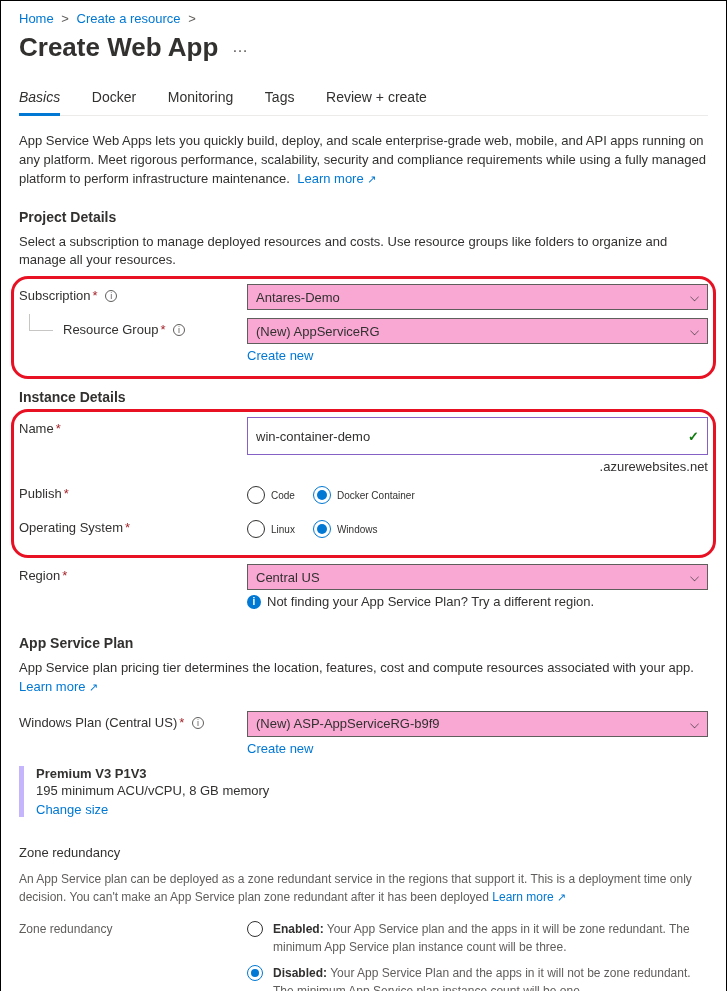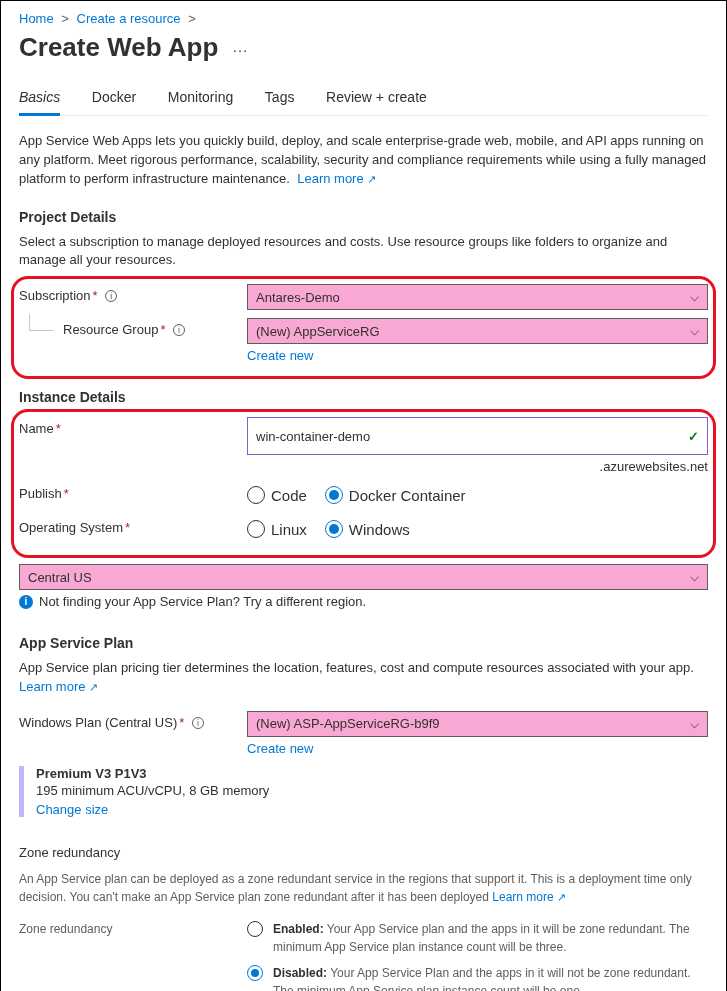--- a/index.html
+++ b/index.html
@@ -51,21 +51,21 @@
   .sub-link { font-size:13px; margin-top:4px; display:inline-block;}
   .url-suffix { text-align:right; font-size:13px; margin-top:4px; color:#323130;}
 
   .highlight-red { outline: 3px solid #e81123; outline-offset: 1px; padding:4px; margin:-4px; margin-bottom:4px;border-radius:13px;}
 
   .indent-tree { position:relative; padding-left:44px;}
   .indent-tree::before { content:""; position:absolute; left:10px; top:-4px; width:1px; height:16px; background:#c8c6c4;}
   .indent-tree::after { content:""; position:absolute; left:10px; top:12px; width:24px; height:1px; background:#c8c6c4;}
 
   .radio-row { display:flex; gap:18px; align-items:center; height:26px;}
-  .radio-opt { display:flex; align-items:center; gap:6px; font-size:15px; cursor:pointer;}
+  .radio-opt { display:flex; align-items:center; gap:6px; font-size:10px; cursor:pointer;}
   .radio-circle { width:18px; height:18px; border:1px solid #323130; border-radius:50%; display:flex; align-items:center; justify-content:center; flex-shrink:0;}
   .radio-circle.checked { border-color:#0078d4;}
   .radio-circle.checked::after { content:""; width:10px; height:10px; border-radius:50%; background:#0078d4;}
 
   .hint-below { font-size:13px; margin-top:4px; display:flex; align-items:center; gap:6px;}
   .info-bubble { width:14px; height:14px; border-radius:50%; background:#0078d4; color:#fff; font-size:10px; font-weight:bold; display:inline-flex; align-items:center; justify-content:center; flex-shrink:0;}
 
   .sku-block { border-left: 5px solid #c4b5fd; padding-left: 12px; }
   .sku-title { font-weight:600; font-size:13px;}
   .sku-desc { font-size:13px; margin-top:2px;}
@@ -192,20 +192,23 @@
         <div class="radio-opt">
           <span class="radio-circle checked"></span>
             <span>Windows</span>
         </div>
       </div>
     </div>
   </div>
 </div>
 
 <div class="field-row" style="margin-top:10px;">
+  <div class="field-label">
+    <span>Region</span><span class="req">*</span>
+  </div>
   <div class="field-control">
     <div class="select-box">
       <span>Central US</span>
       <span class="chev">⌵</span>
     </div>
     <div class="hint-below">
       <span class="info-bubble">i</span>
       <span>Not finding your App Service Plan? Try a different region.</span>
     </div>
   </div>

